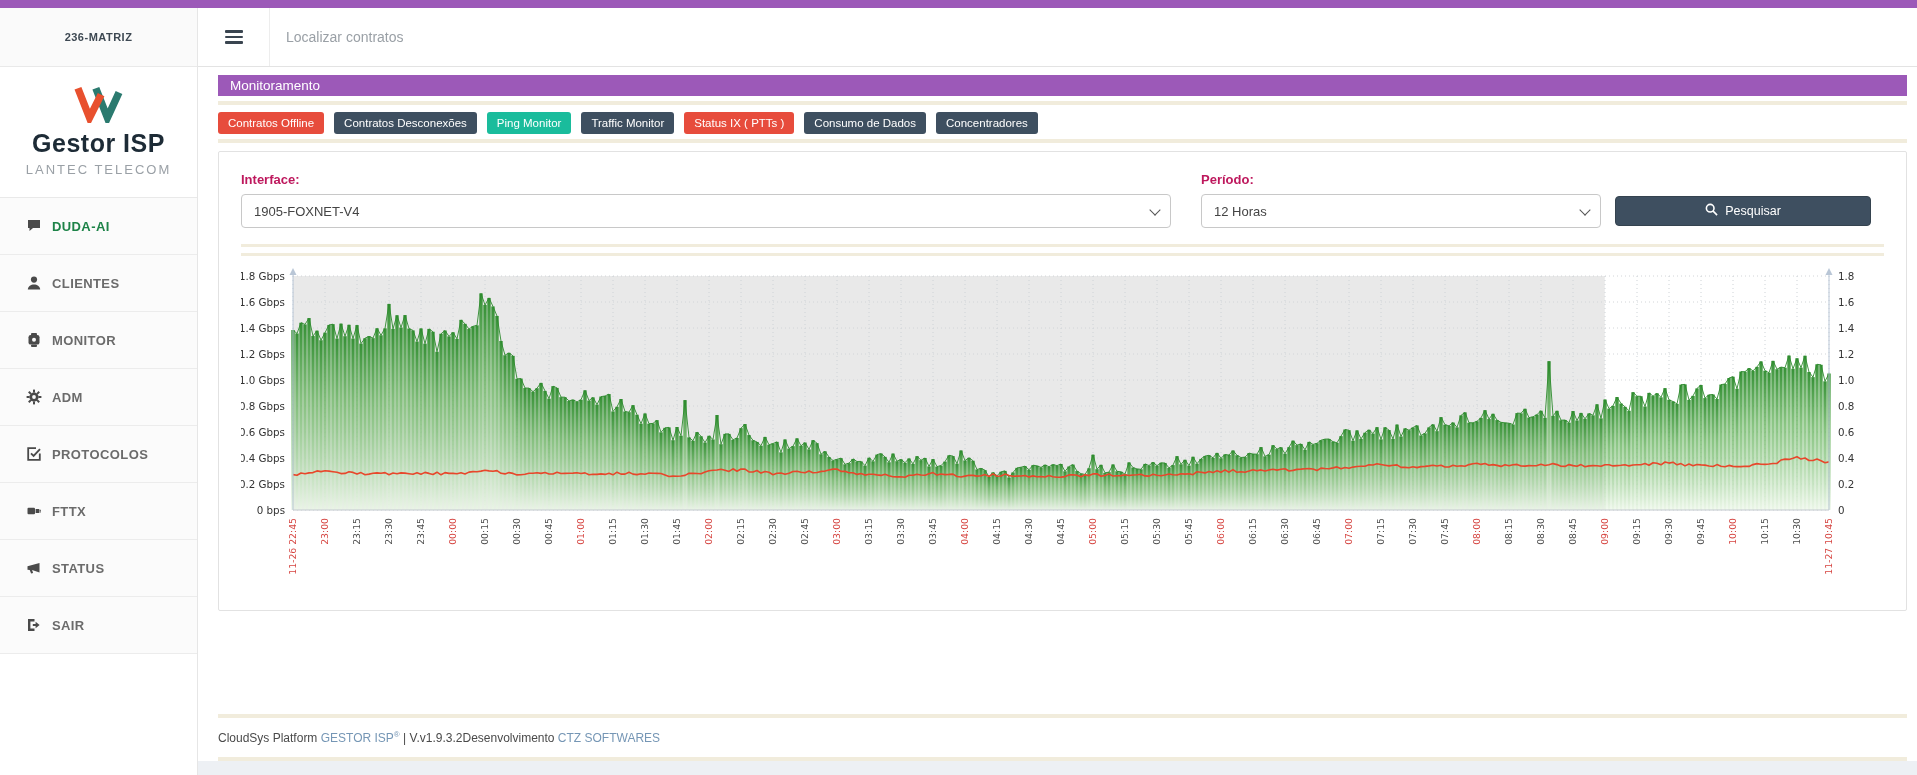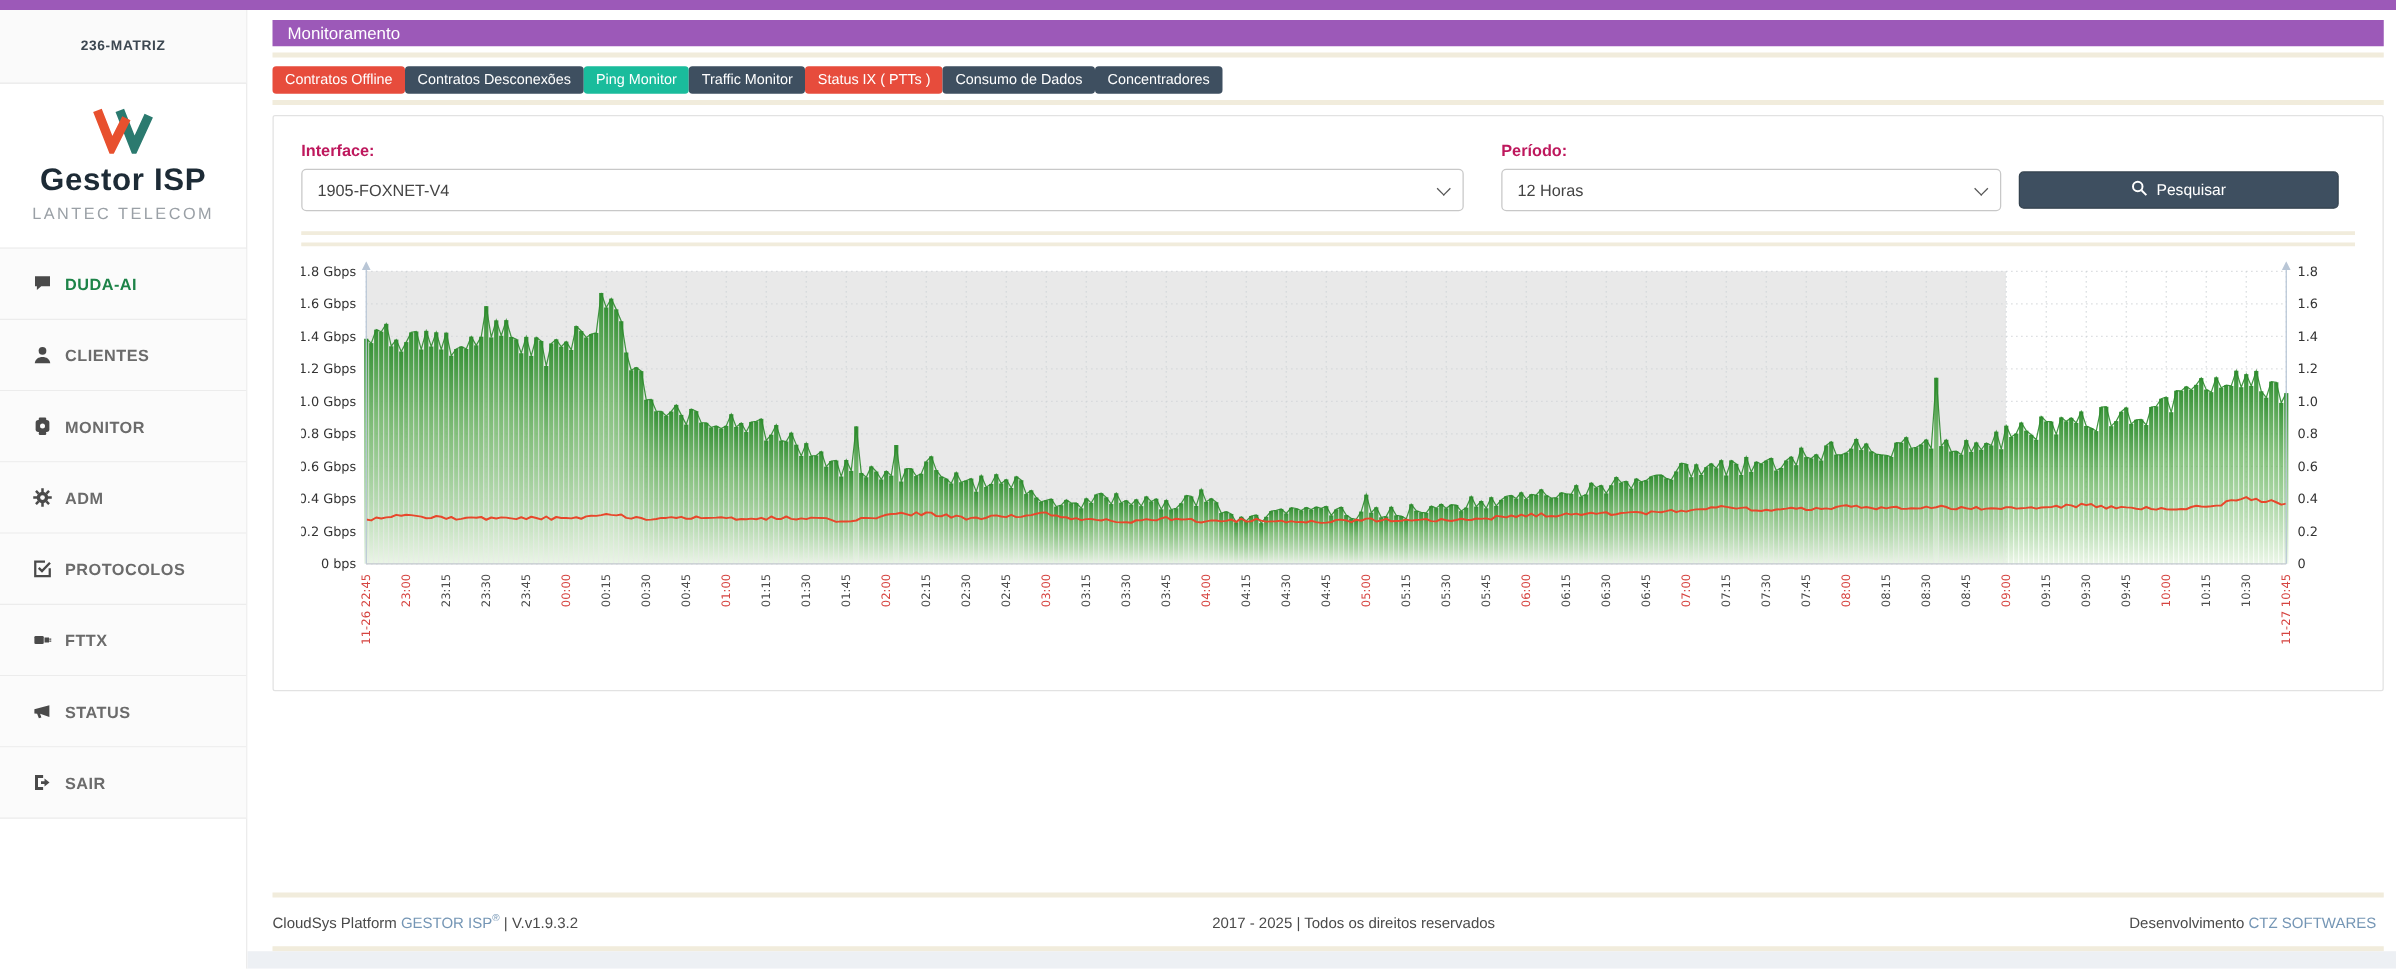--- a/index.html
+++ b/index.html
@@ -31,21 +31,21 @@
   .burger i { display:block; width:18px; height:2.5px; background:#3a4550; border-radius:1px; }
   .search-cell { flex:1; display:flex; align-items:center; padding-left:16px; }
   .search-input { border:0; outline:0; font-size:14px; color:#444; width:60%;
     font-family:"Liberation Sans", sans-serif; }
   .search-input::placeholder { color:#9aa0a6; }
 
   .content { flex:1; display:flex; flex-direction:column; min-height:0; }
   .section-bar { margin:8px 10px 0 20px; height:21px; background:#9c59b8; color:#fff;
     font-size:13.5px; line-height:21px; padding-left:12px; }
   .hr-cream { height:4px; background:#f1ecdc; border:0; margin:5px 10px 0 20px; }
-  .btn-row { display:flex; margin:7px 10px 0 20px; }
+  .btn-row { display:flex; gap:10px; margin:7px 10px 0 20px; }
   .pill-btn { border:0; border-radius:3px; color:#fff; font-size:11.5px; padding:5px 10px;
     cursor:pointer; font-family:"Liberation Sans", sans-serif; white-space:nowrap; }
 
   .card { margin:8px 10px 0 20px; background:#fff; border:1px solid #e2e2e2; border-radius:2px;
     padding:20px 22px 16px 22px; }
   .form-row { display:flex; align-items:flex-start; }
   .fcol-interface { width:930px; }
   .fcol-period { width:400px; margin-left:30px; }
   .fcol-btn { margin-left:14px; padding-top:24px; }
   .flabel { font-size:13px; font-weight:bold; color:#be185d; margin-bottom:7px; display:block; }
@@ -172,20 +172,32 @@
               <path d="M2 2h6.5v2.4H4.4v7.2h4.1V14H2z"></path>
               <path d="M9.6 4.8l4 3.2-4 3.2V9.1H6.8V6.9h2.8z"></path>
             </svg>
           </span>
           <span class="mi-label" style="color:#6b6b6b">SAIR</span>
         </div>
       </nav>
   </aside>
 
   <div class="main">
+    <div class="topbar">
+      <div class="burger-cell">
+        <span class="burger">
+            <i></i>
+            <i></i>
+            <i></i>
+          </span>
+      </div>
+      <div class="search-cell">
+        <input class="search-input" type="text" placeholder="Localizar contratos" style="">
+      </div>
+    </div>
 
     <div class="content">
       <div class="section-bar">Monitoramento</div>
       <div class="hr-cream"></div>
 
       <div class="btn-row" id="btnRow">
           <button class="pill-btn" style="background: rgb(231, 76, 60);">Contratos Offline</button>
           <button class="pill-btn" style="background: rgb(62, 79, 96);">Contratos Desconexões</button>
           <button class="pill-btn" style="background: rgb(26, 188, 156);">Ping Monitor</button>
           <button class="pill-btn" style="background: rgb(62, 79, 96);">Traffic Monitor</button>
@@ -764,21 +776,20 @@
             </svg>
         </div>
       </div>
 
       <div class="footer-group">
         <div class="hr-cream"></div>
         <div class="footer">
           <span class="f-left">
             <span>CloudSys Platform </span><a class="f-link"><span>GESTOR ISP</span><sup>®</sup></a><span> | V.v1.9.3.2</span>
           </span>
-          <span class="f-center">2017 - 2025 | Todos os direitos reservados</span>
           <span class="f-right">
             <span>Desenvolvimento </span><a class="f-link">CTZ SOFTWARES</a>
           </span>
         </div>
         <div class="hr-cream" style="margin-top:0"></div>
         <div class="bottom-strip"></div>
       </div>
     </div>
   </div>
 </div>

